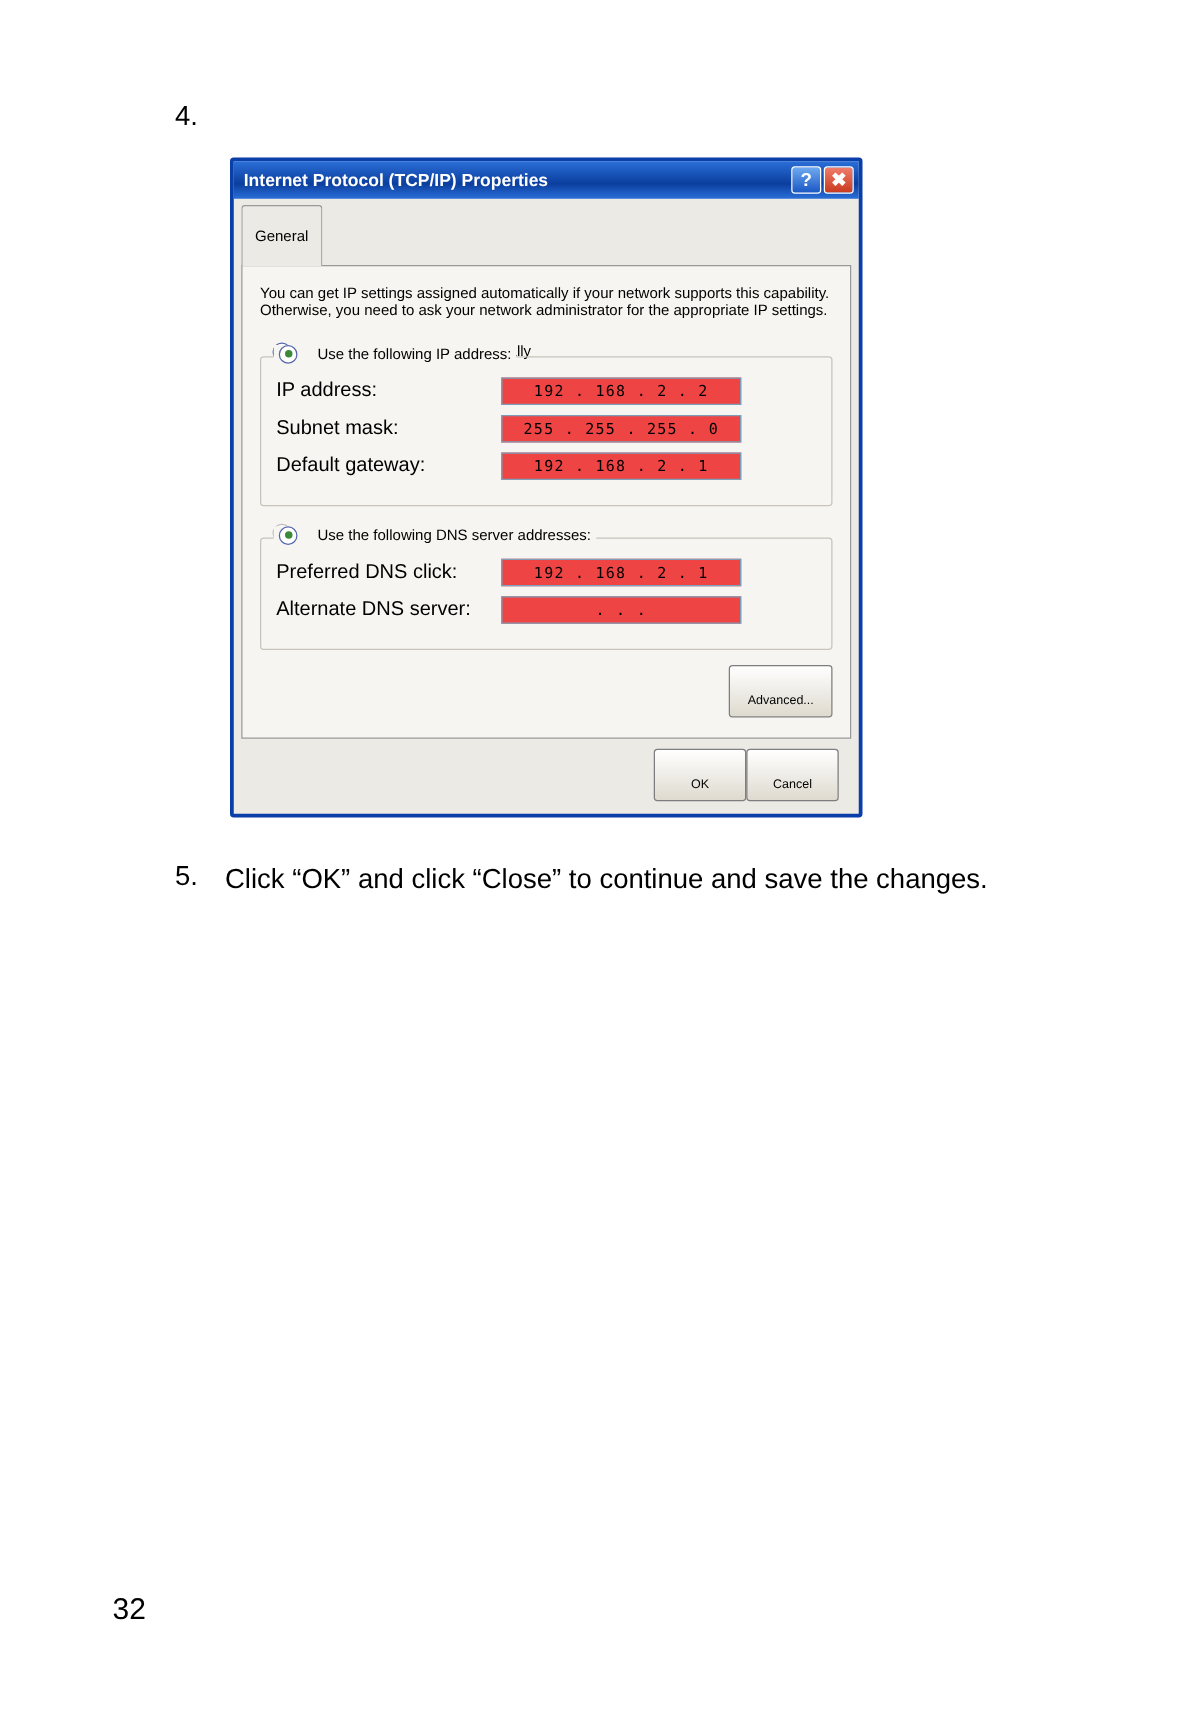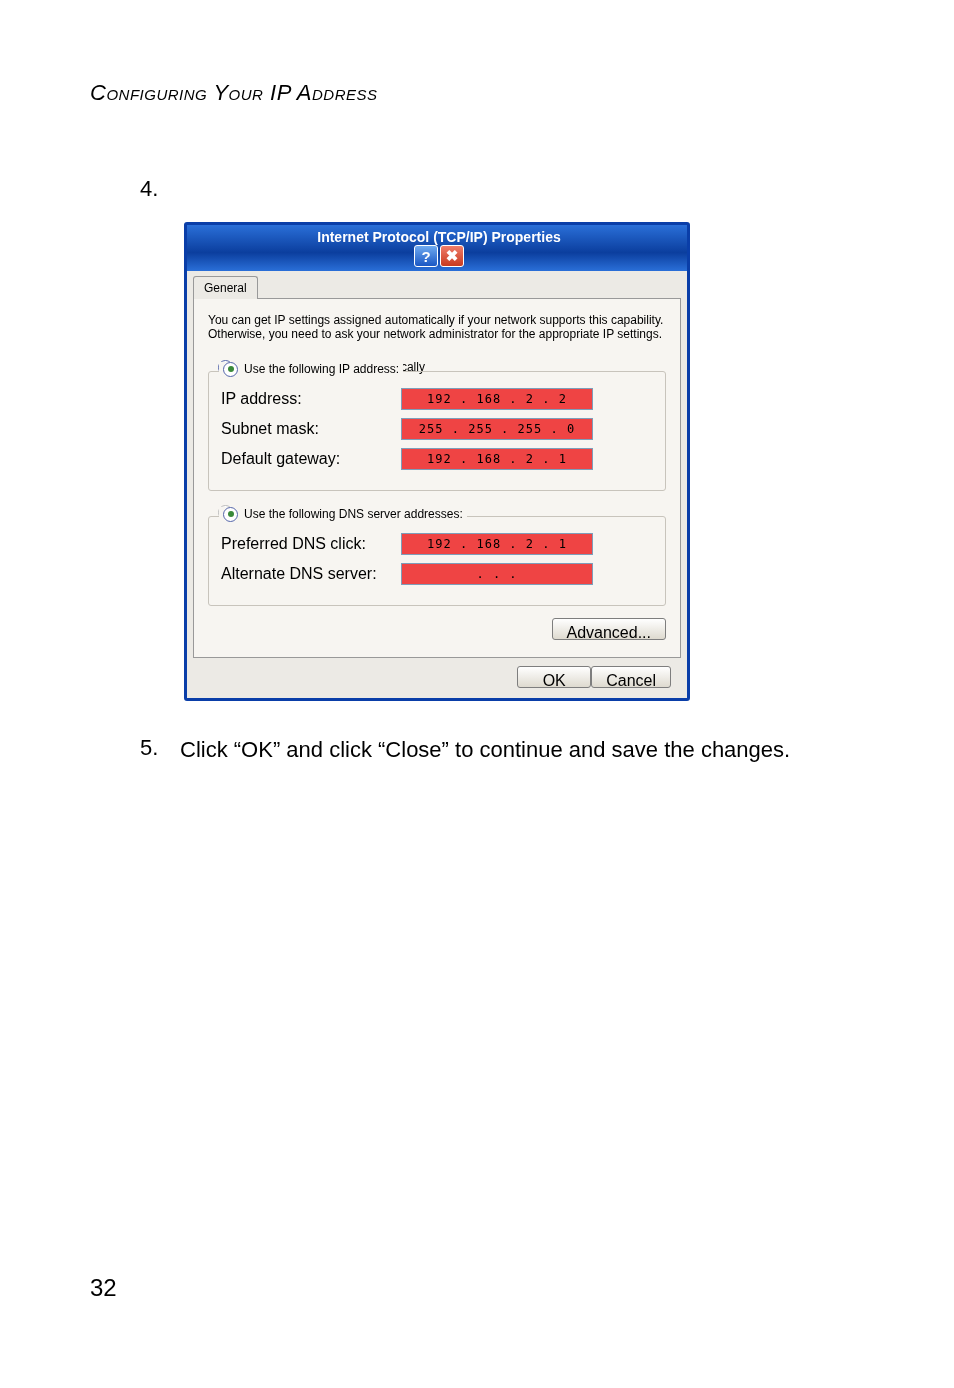--- a/index.html
+++ b/index.html
@@ -53,21 +53,20 @@
   }
   .titlebar {
     background: linear-gradient(to bottom, #2a6fd8 0%, #0b3e9e 60%, #2a6fd8 100%);
     color: #fff;
     font-weight: bold;
     padding: 4px 4px 4px 8px;
     display: flex;
     align-items: center;
     justify-content: space-between;
     font-size: 14px;
-    flex-direction: column;
   }
   .titlebar-title { }
   .titlebar-btns { display: flex; gap: 2px; }
   .tbtn {
     width: 22px;
     height: 20px;
     border: 1px solid #fff;
     border-radius: 3px;
     display: flex;
     align-items: center;
@@ -76,21 +75,21 @@
     font-size: 15px;
   }
   .tbtn-help { background: linear-gradient(to bottom,#6faaf0,#1a57c4); color:#fff; }
   .tbtn-close { background: linear-gradient(to bottom,#f07d6a,#c83a1f); color:#fff; }
   .dialog-body { padding: 4px 6px 8px 6px; }
   .tab-strip { display:flex; }
   .tab {
     background: #eceae5;
     border: 1px solid #999;
     border-bottom: none;
-    padding: 4px 10px;
+    padding: 17px 10px;
     border-top-left-radius: 3px;
     border-top-right-radius: 3px;
     position: relative;
     top: 1px;
     font-size: 12px;
   }
   .tab-panel {
     border: 1px solid #999;
     background: #f7f5f1;
     padding: 14px 14px 16px 14px;
@@ -125,21 +124,21 @@
     position: relative;
   }
   .grouplegend {
     position: absolute;
     top: -10px;
     left: 10px;
     background: #f7f5f1;
     padding: 0 4px;
     display: flex;
     align-items: center;
-    gap: 6px;
+    gap: 16px;
   }
   .form-row {
     display: flex;
     align-items: center;
     margin: 8px 0;
   }
   .form-label { width: 180px; font-size: 16px; }
   .ip-input {
     border: 1px solid #7e9db9;
     background: #ef4444;
@@ -148,22 +147,22 @@
     font-family: monospace;
     font-size: 12px;
     text-align: center;
     letter-spacing: 1px;
     line-height: 20px;
   }
   .btn {
     background: linear-gradient(to bottom,#fff,#dedacf);
     border: 1px solid #7e7e7e;
     border-radius: 3px;
-    padding: 6px 14px;
-    font-size: 16px;
+    padding: 20px 14px;
+    font-size: 10px;
     height: 22px;
     line-height: 16px;
   }
   .adv-row { text-align: right; margin-top: 4px; }
   .dlg-footer {
     padding: 8px 10px 2px 10px;
     display: flex;
     justify-content: flex-end;
     gap: 0;
   }
@@ -171,21 +170,20 @@
     position: absolute;
     bottom: 86px;
     left: 90px;
     font-size: 24px;
   }
 </style>
 </head>
 <body>
 
 <div class="page">
-  <div class="running-head">Configuring Your IP Address</div>
 
   <div class="step-row">
     <div class="step-num">4.</div>
   </div>
 
   <div class="dialog-wrap">
     <div class="dialog">
       <div class="titlebar">
         <span class="titlebar-title">Internet Protocol (TCP/IP) Properties</span>
         <span class="titlebar-btns">

